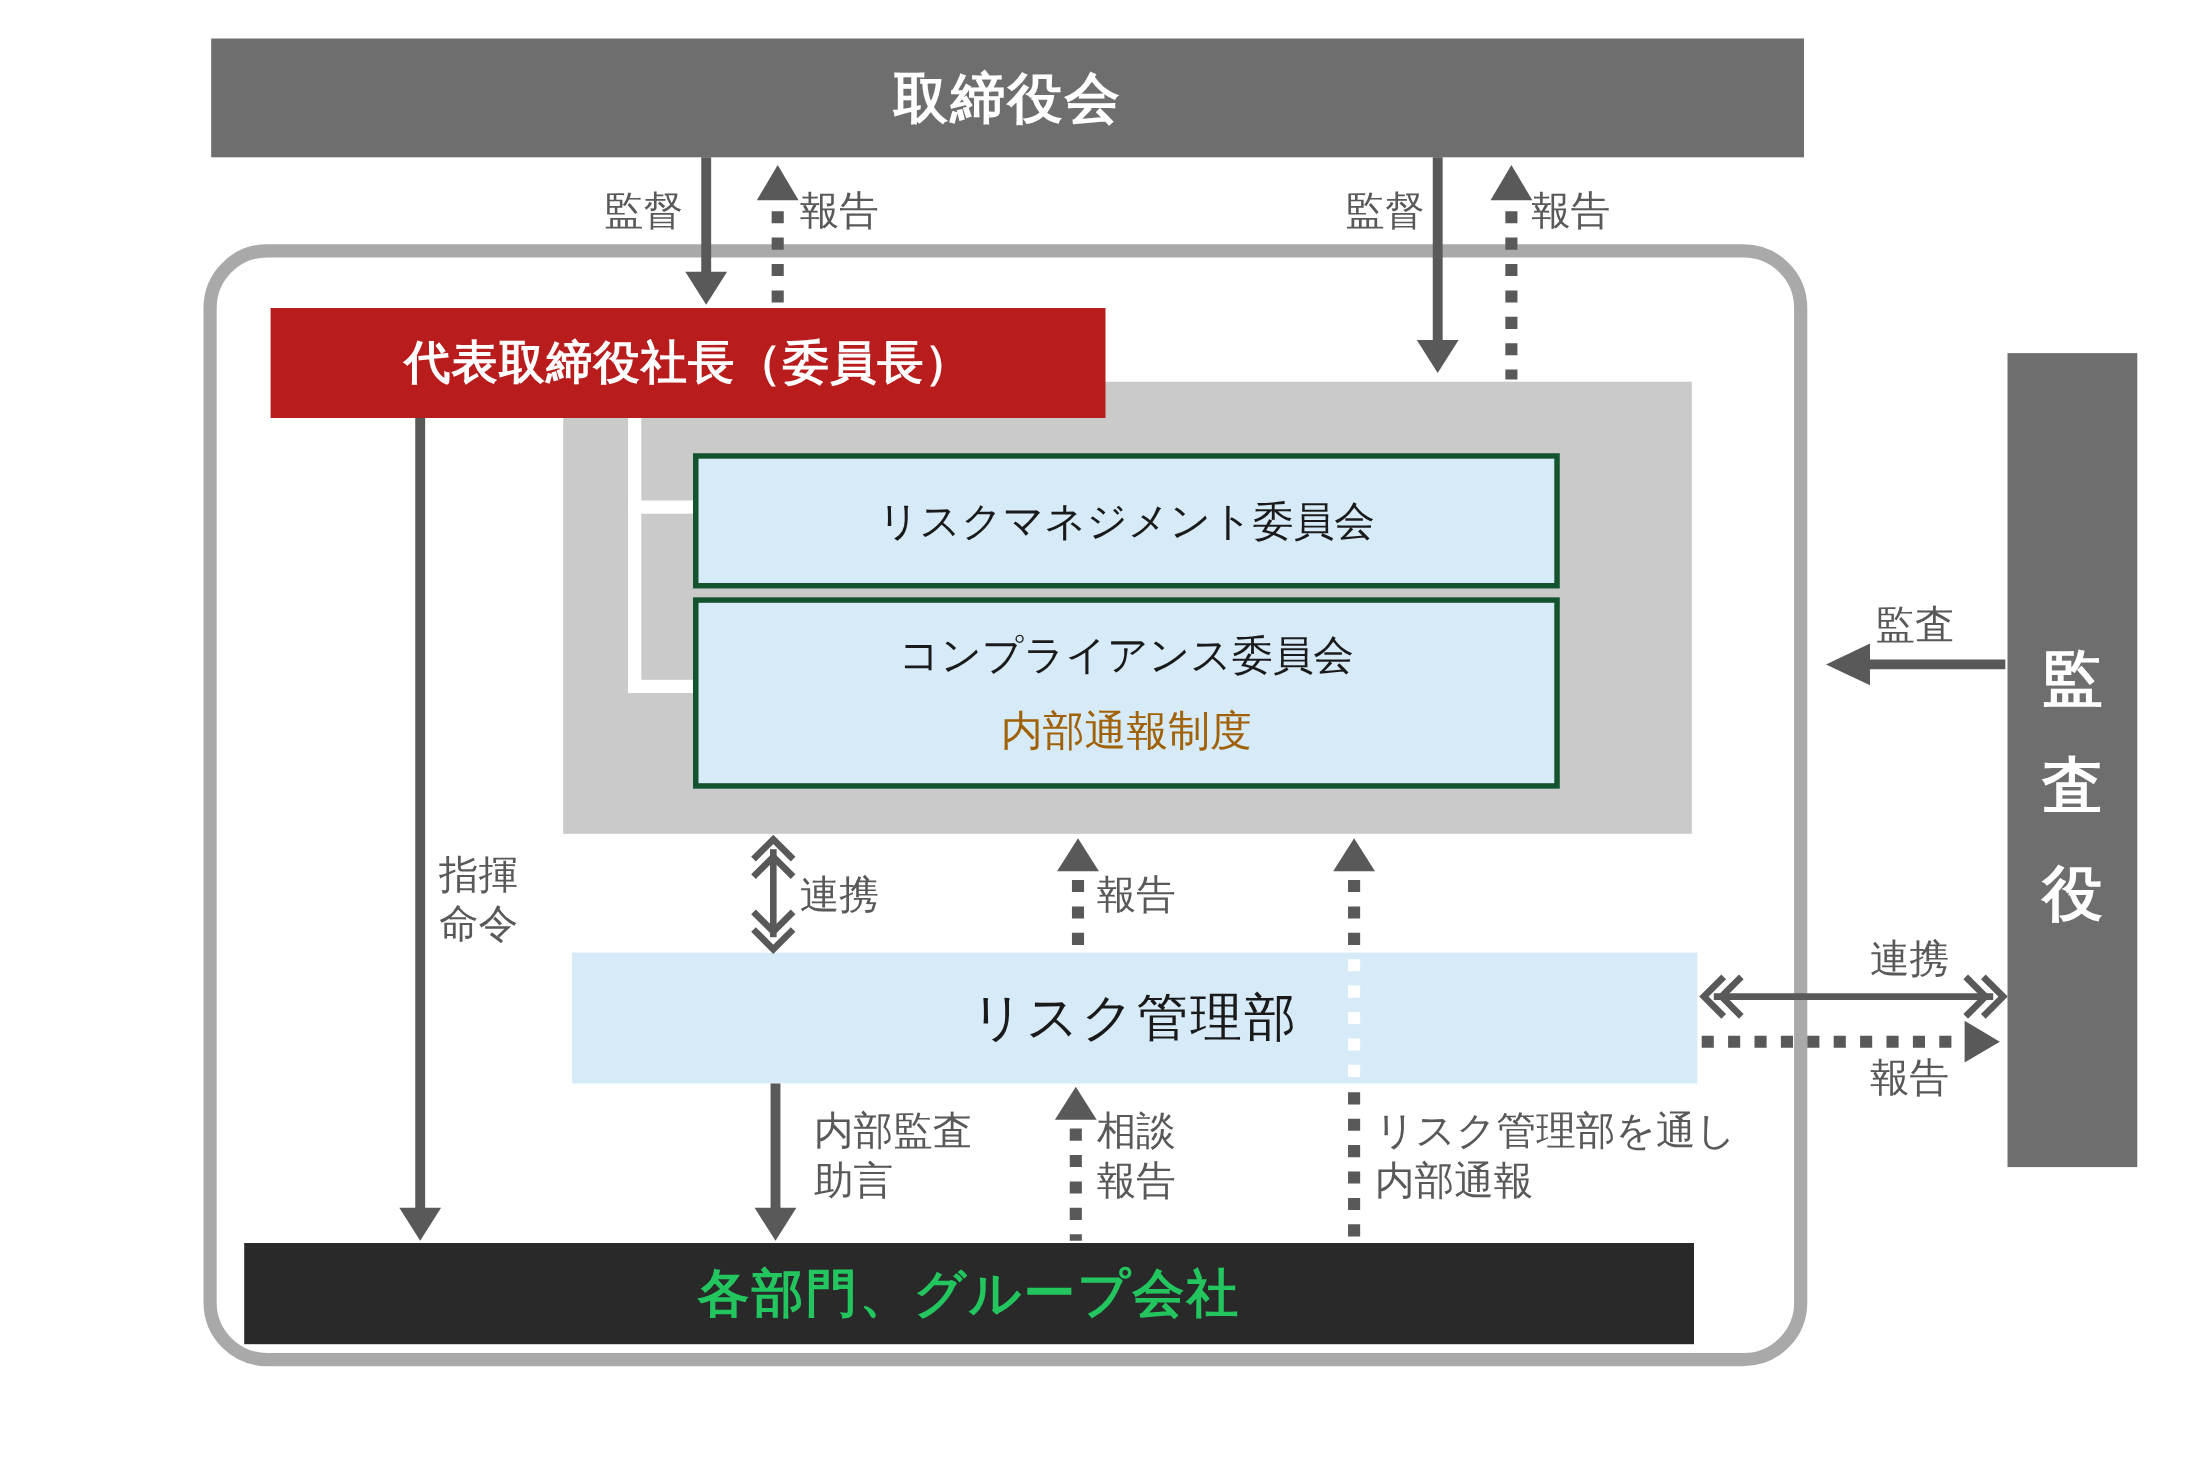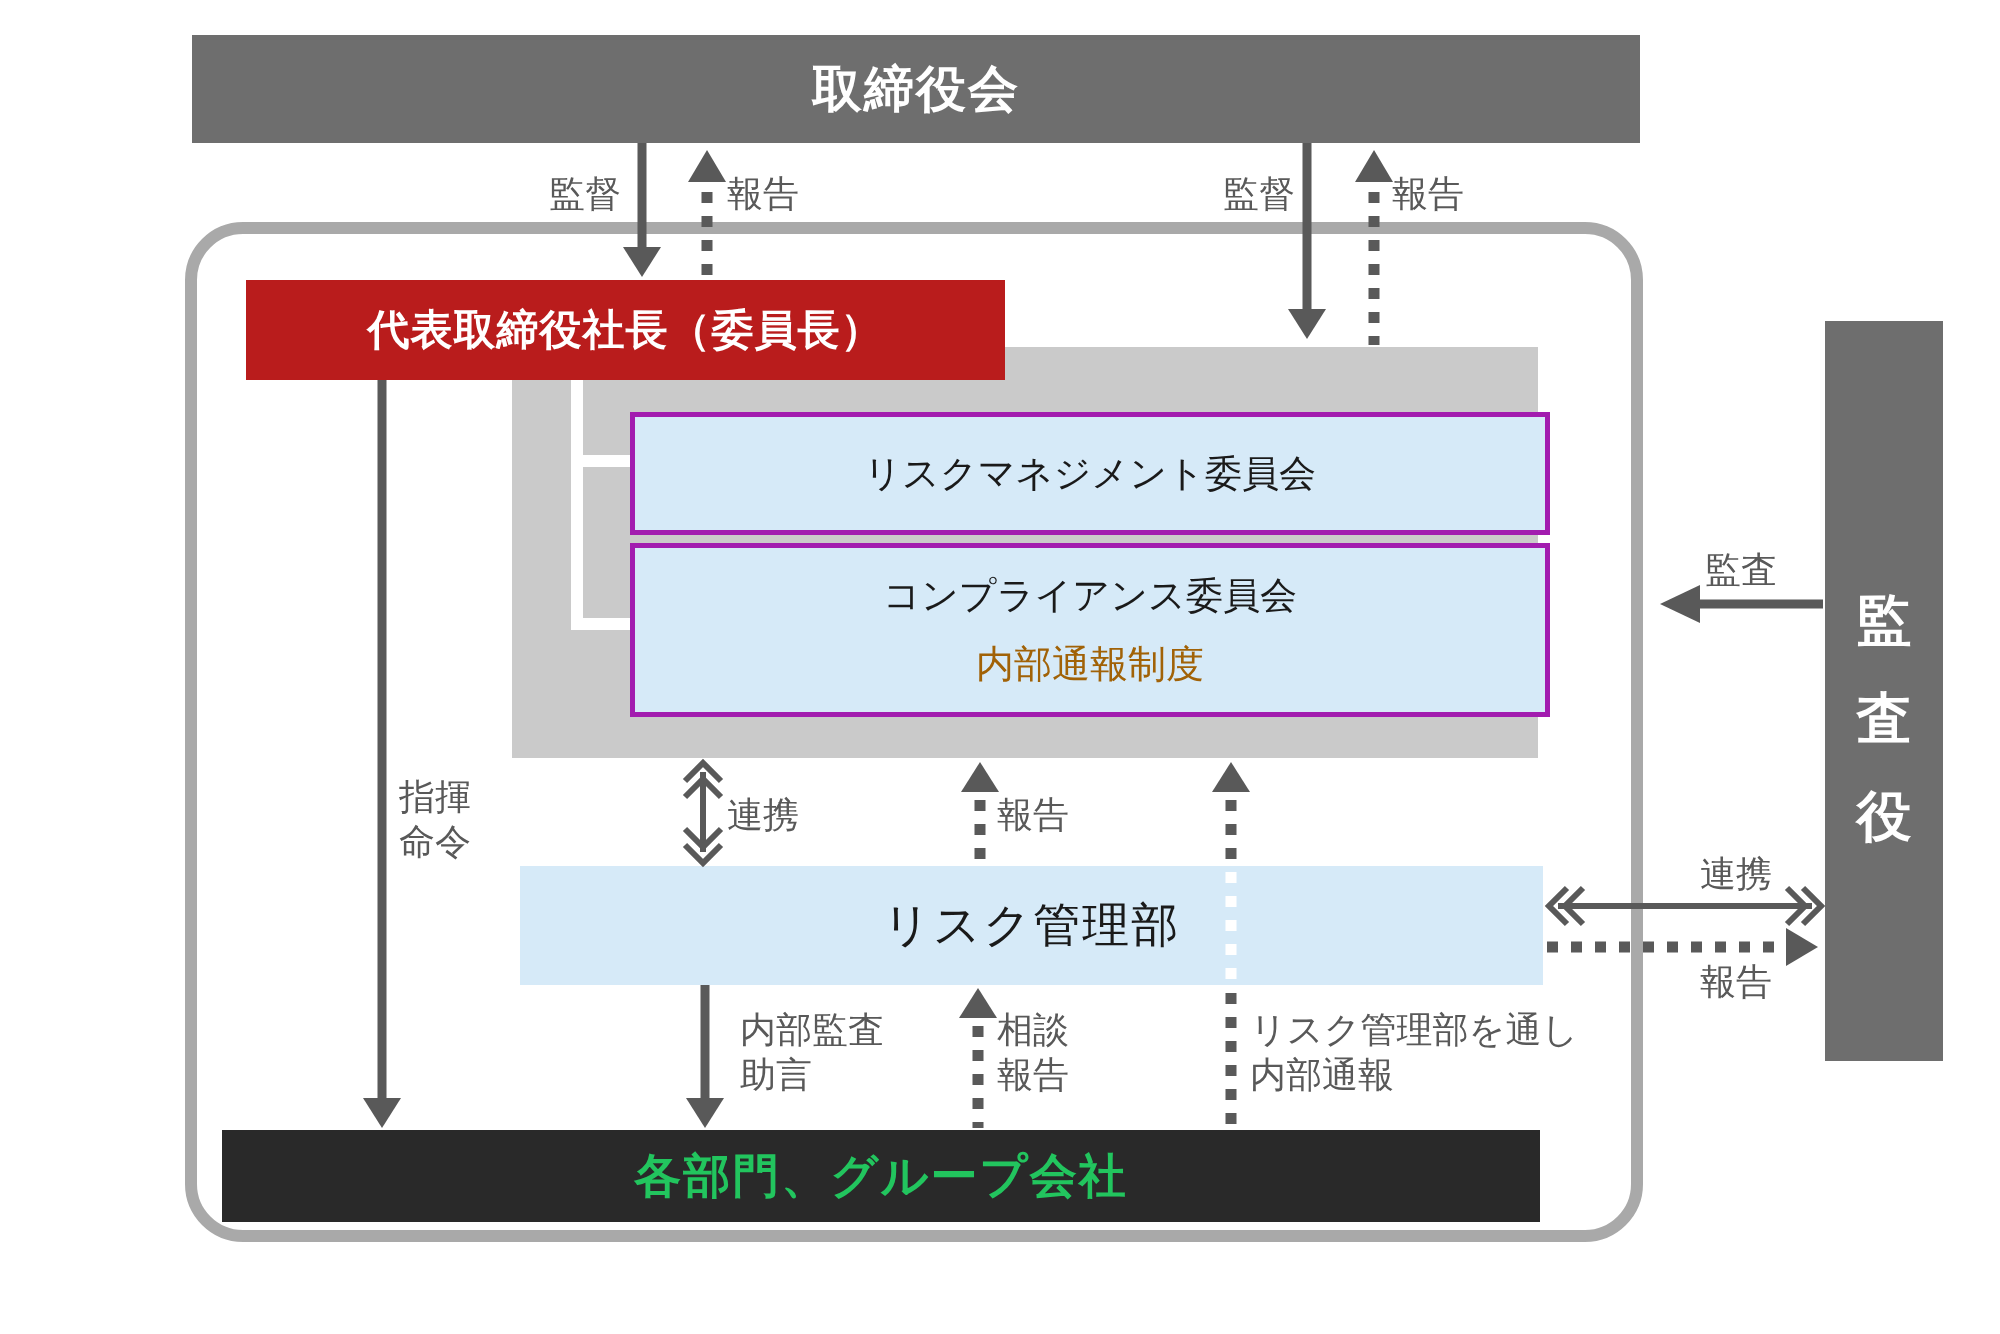--- a/index.html
+++ b/index.html
@@ -1,32 +1,32 @@
 <!DOCTYPE html>
 <html><head>
 <meta charset="utf-8">
 <style>
   html,body{margin:0;padding:0;background:#ffffff;}
   #stage{
     position:relative;width:2000px;height:1334px;background:#ffffff;overflow:hidden;
-    font-family:Liberation Serif, serif;
+    font-family:Liberation Mono, monospace;
   }
   .abs{position:absolute;box-sizing:border-box;}
   .bar{display:flex;align-items:center;justify-content:center;}
   .board-bar{left:192px;top:35px;width:1448px;height:108px;background:#6e6e6e;}
   .board-bar .t{color:#ffffff;font-weight:bold;font-size:50px;letter-spacing:2px;}
   .outer-frame{left:185px;top:222px;width:1458px;height:1020px;border:12px solid #a9a9a9;border-radius:58px;background:transparent;}
   .committee-container{left:512px;top:347px;width:1026px;height:411px;background:#cacaca;}
   .conn{background:#ffffff;}
   .conn-v{left:571px;top:380px;width:12px;height:250px;}
   .conn-h1{left:571px;top:455px;width:59px;height:12px;}
   .conn-h2{left:571px;top:618px;width:59px;height:12px;}
   .president-box{left:246px;top:280px;width:759px;height:100px;background:#b91c1c;}
   .president-box .t{color:#ffffff;font-weight:bold;font-size:42px;letter-spacing:1px;}
-  .cmt-box{left:630px;width:920px;background:#d6eaf8;border:5px solid #a21caf;flex-direction:column;}
+  .cmt-box{left:630px;width:788px;background:#d6eaf8;border:5px solid #14532d;flex-direction:column;}
   .cmt-risk{top:412px;height:123px;}
   .cmt-comp{top:543px;height:174px;}
   .cmt-box .t{color:#1a1a1a;font-size:37px;}
   .cmt-box .t2{color:#a16207;font-size:38px;margin-top:18px;}
   .risk-dept-bar{left:520px;top:866px;width:1023px;height:119px;background:#d6eaf8;}
   .risk-dept-bar .t{color:#1a1a1a;font-size:47px;letter-spacing:2px;}
   .departments-bar{left:222px;top:1130px;width:1318px;height:92px;background:#292929;}
   .departments-bar .t{color:#22c55e;font-weight:bold;font-size:47px;letter-spacing:2px;}
   .auditor-bar{left:1825px;top:321px;width:118px;height:740px;background:#6e6e6e;
     display:flex;flex-direction:column;align-items:center;padding-top:272px;}

